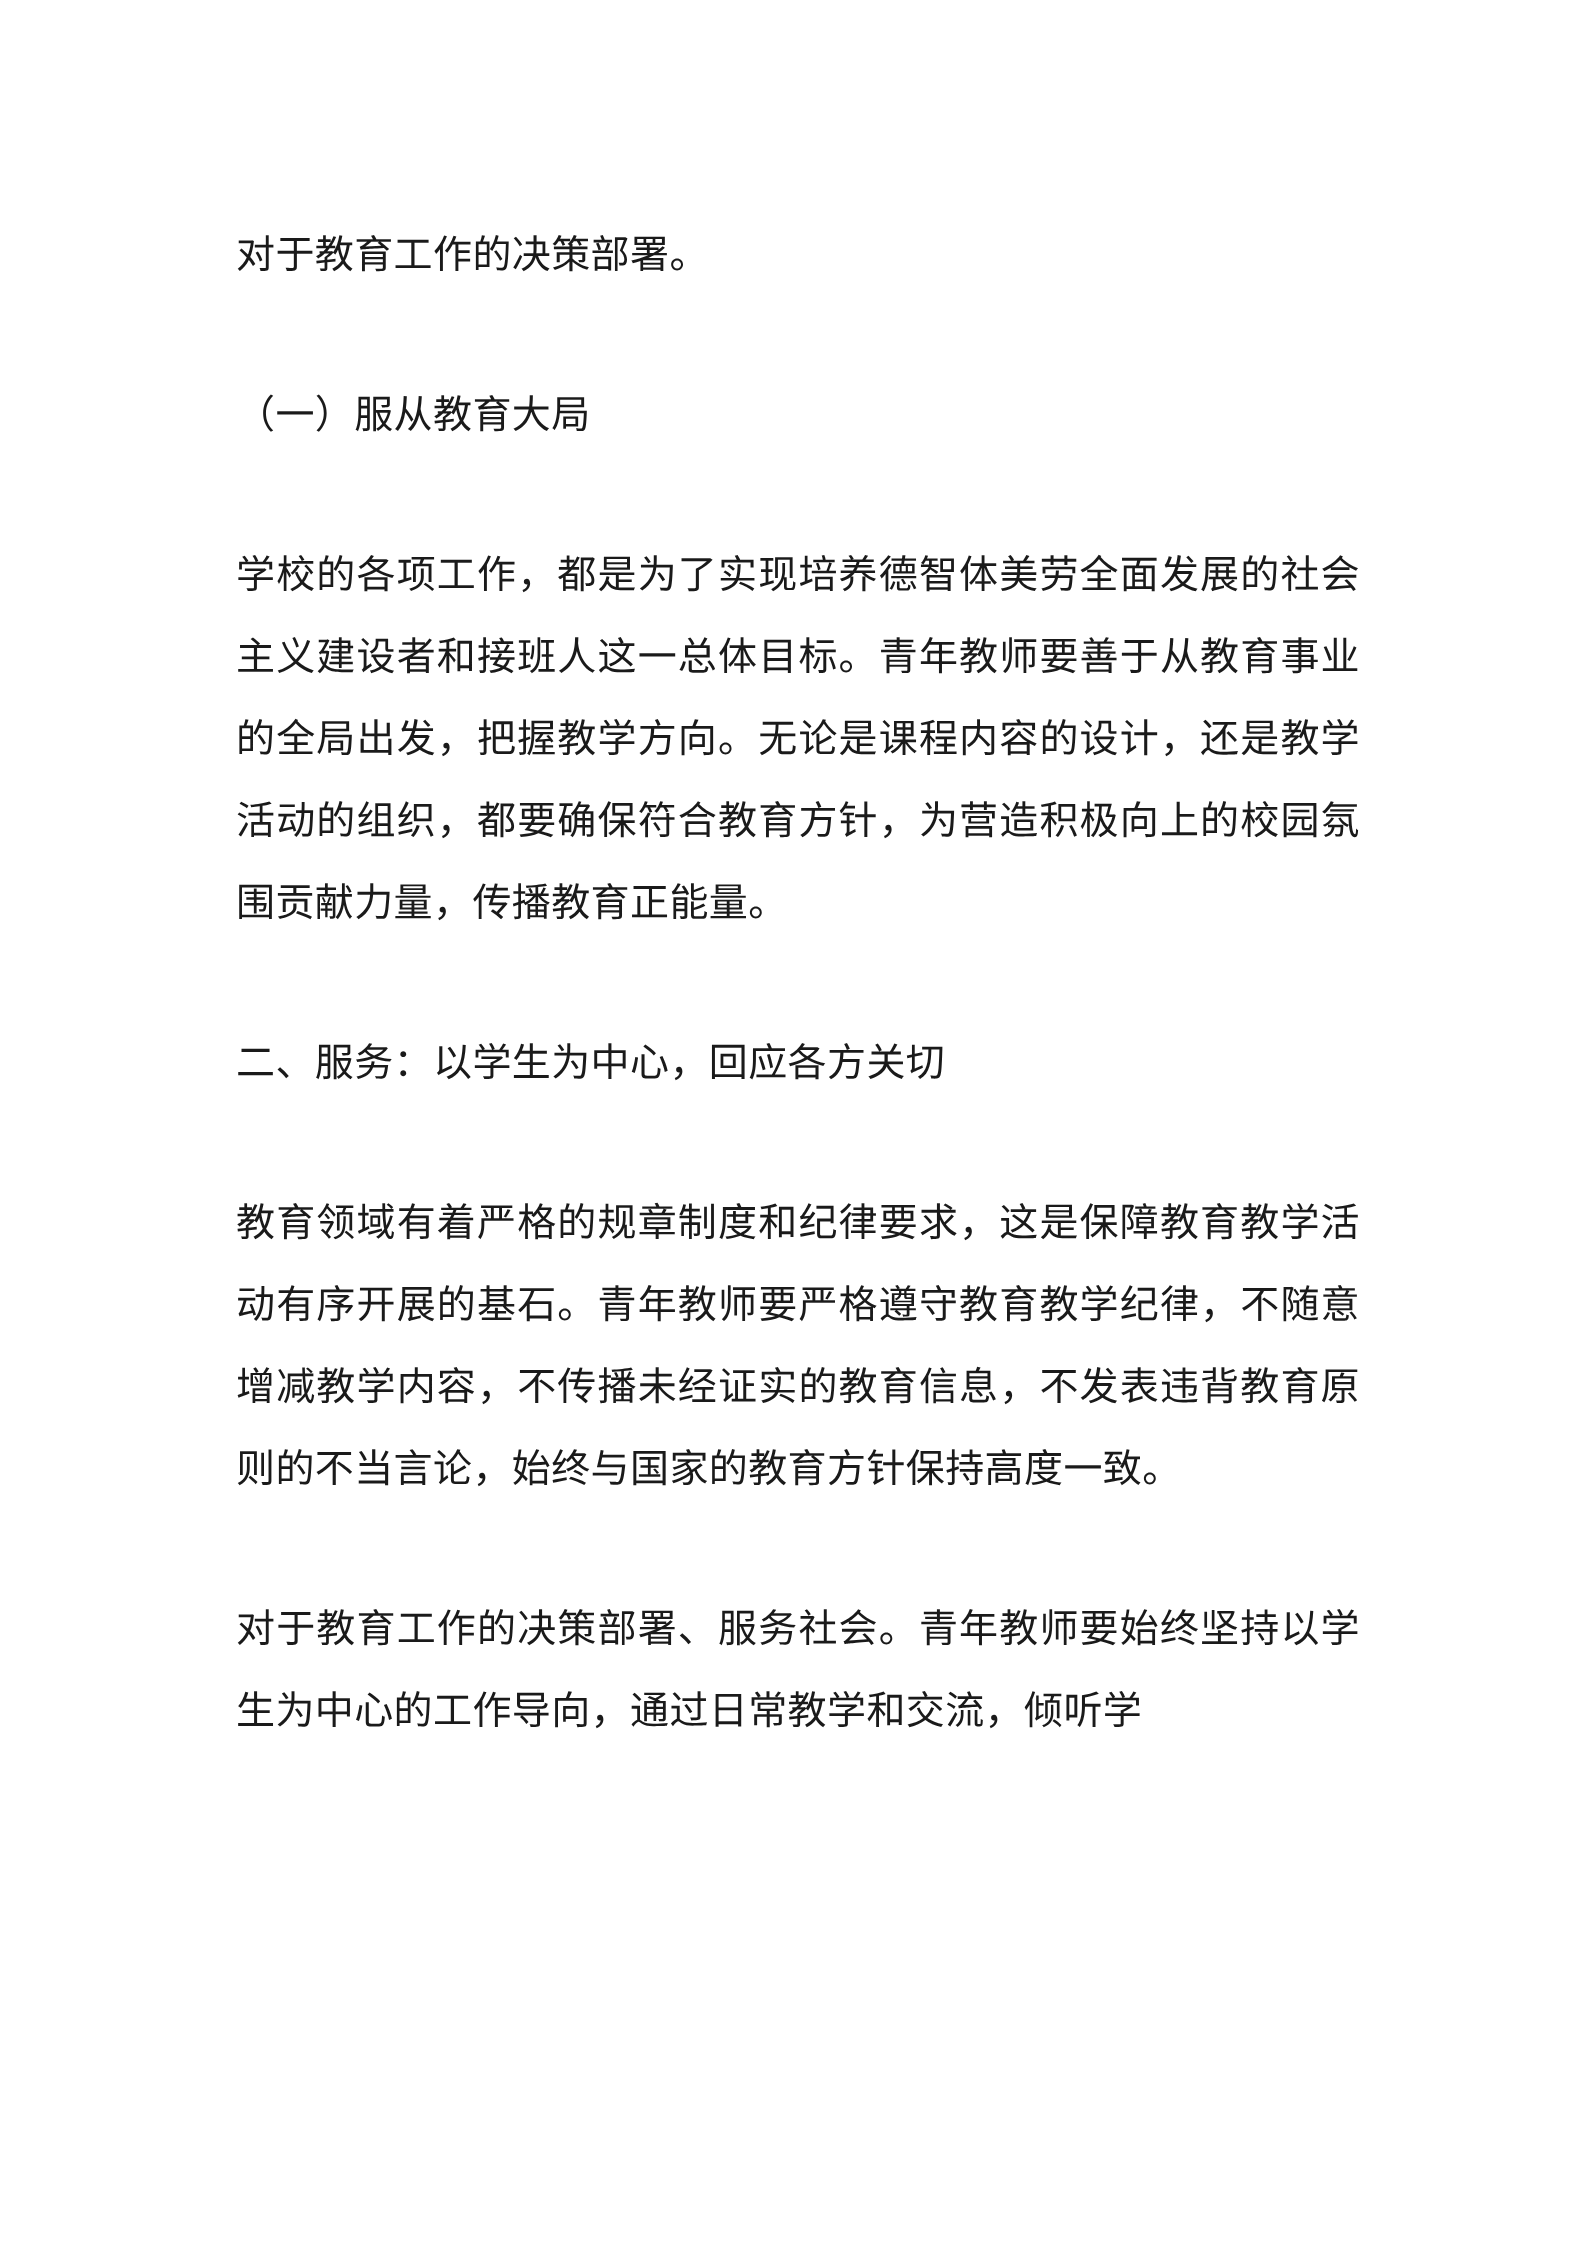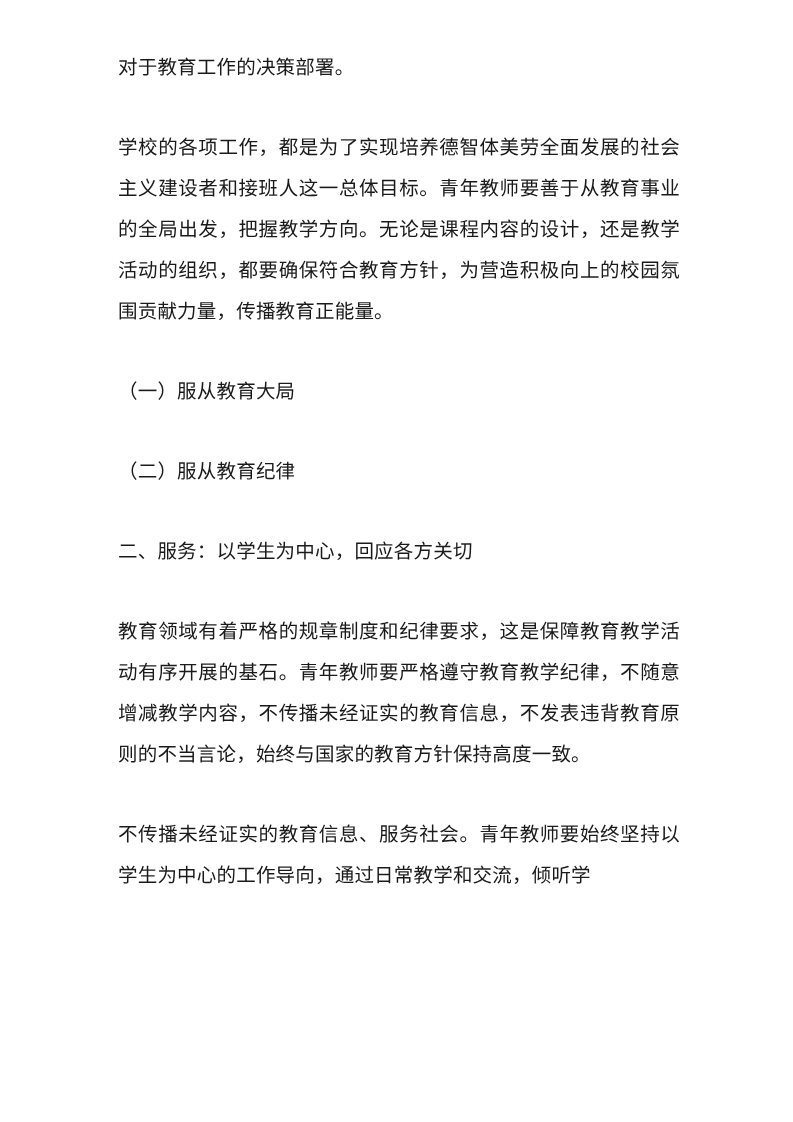--- a/index.html
+++ b/index.html
@@ -14,21 +14,21 @@
     font-family: "Liberation Sans", "DejaVu Sans", sans-serif;
     color: #1a1a1a;
     overflow: hidden;
   }
   .page {
     position: relative;
     width: 793px;
     height: 1084px;
     background: #ffffff;
     box-sizing: border-box;
-    padding: 47px 118px 60px 118px;
+    padding: 108px 118px 60px 118px;
   }
   .doc-body {
     width: 562px;
   }
   .para {
     font-size: 19.5px;
     line-height: 41px;
     letter-spacing: 0.2px;
     margin: 0;
     text-align: justify;
@@ -44,26 +44,25 @@
   }
 </style>
 </head>
 <body>
 
 <div class="page">
   <div class="doc-body">
 
     <p class="para">对于教育工作的决策部署。</p>
 
+    <p class="para heading">（一）服从教育大局</p>
+
     <p class="para">学校的各项工作，都是为了实现培养德智体美劳全面发展的社会主义建设者和接班人这一总体目标。青年教师要善于从教育事业的全局出发，把握教学方向。无论是课程内容的设计，还是教学活动的组织，都要确保符合教育方针，为营造积极向上的校园氛围贡献力量，传播教育正能量。</p>
 
-    <p class="para heading">（一）服从教育大局</p>
-
-    <p class="para heading">（二）服从教育纪律</p>
 
     <p class="para heading">二、服务：以学生为中心，回应各方关切</p>
 
     <p class="para">教育领域有着严格的规章制度和纪律要求，这是保障教育教学活动有序开展的基石。青年教师要严格遵守教育教学纪律，不随意增减教学内容，不传播未经证实的教育信息，不发表违背教育原则的不当言论，始终与国家的教育方针保持高度一致。</p>
 
-    <p class="para">不传播未经证实的教育信息、服务社会。青年教师要始终坚持以学生为中心的工作导向，通过日常教学和交流，倾听学</p>
+    <p class="para">对于教育工作的决策部署、服务社会。青年教师要始终坚持以学生为中心的工作导向，通过日常教学和交流，倾听学</p>
 
   </div>
 </div>
 
 </body></html>

